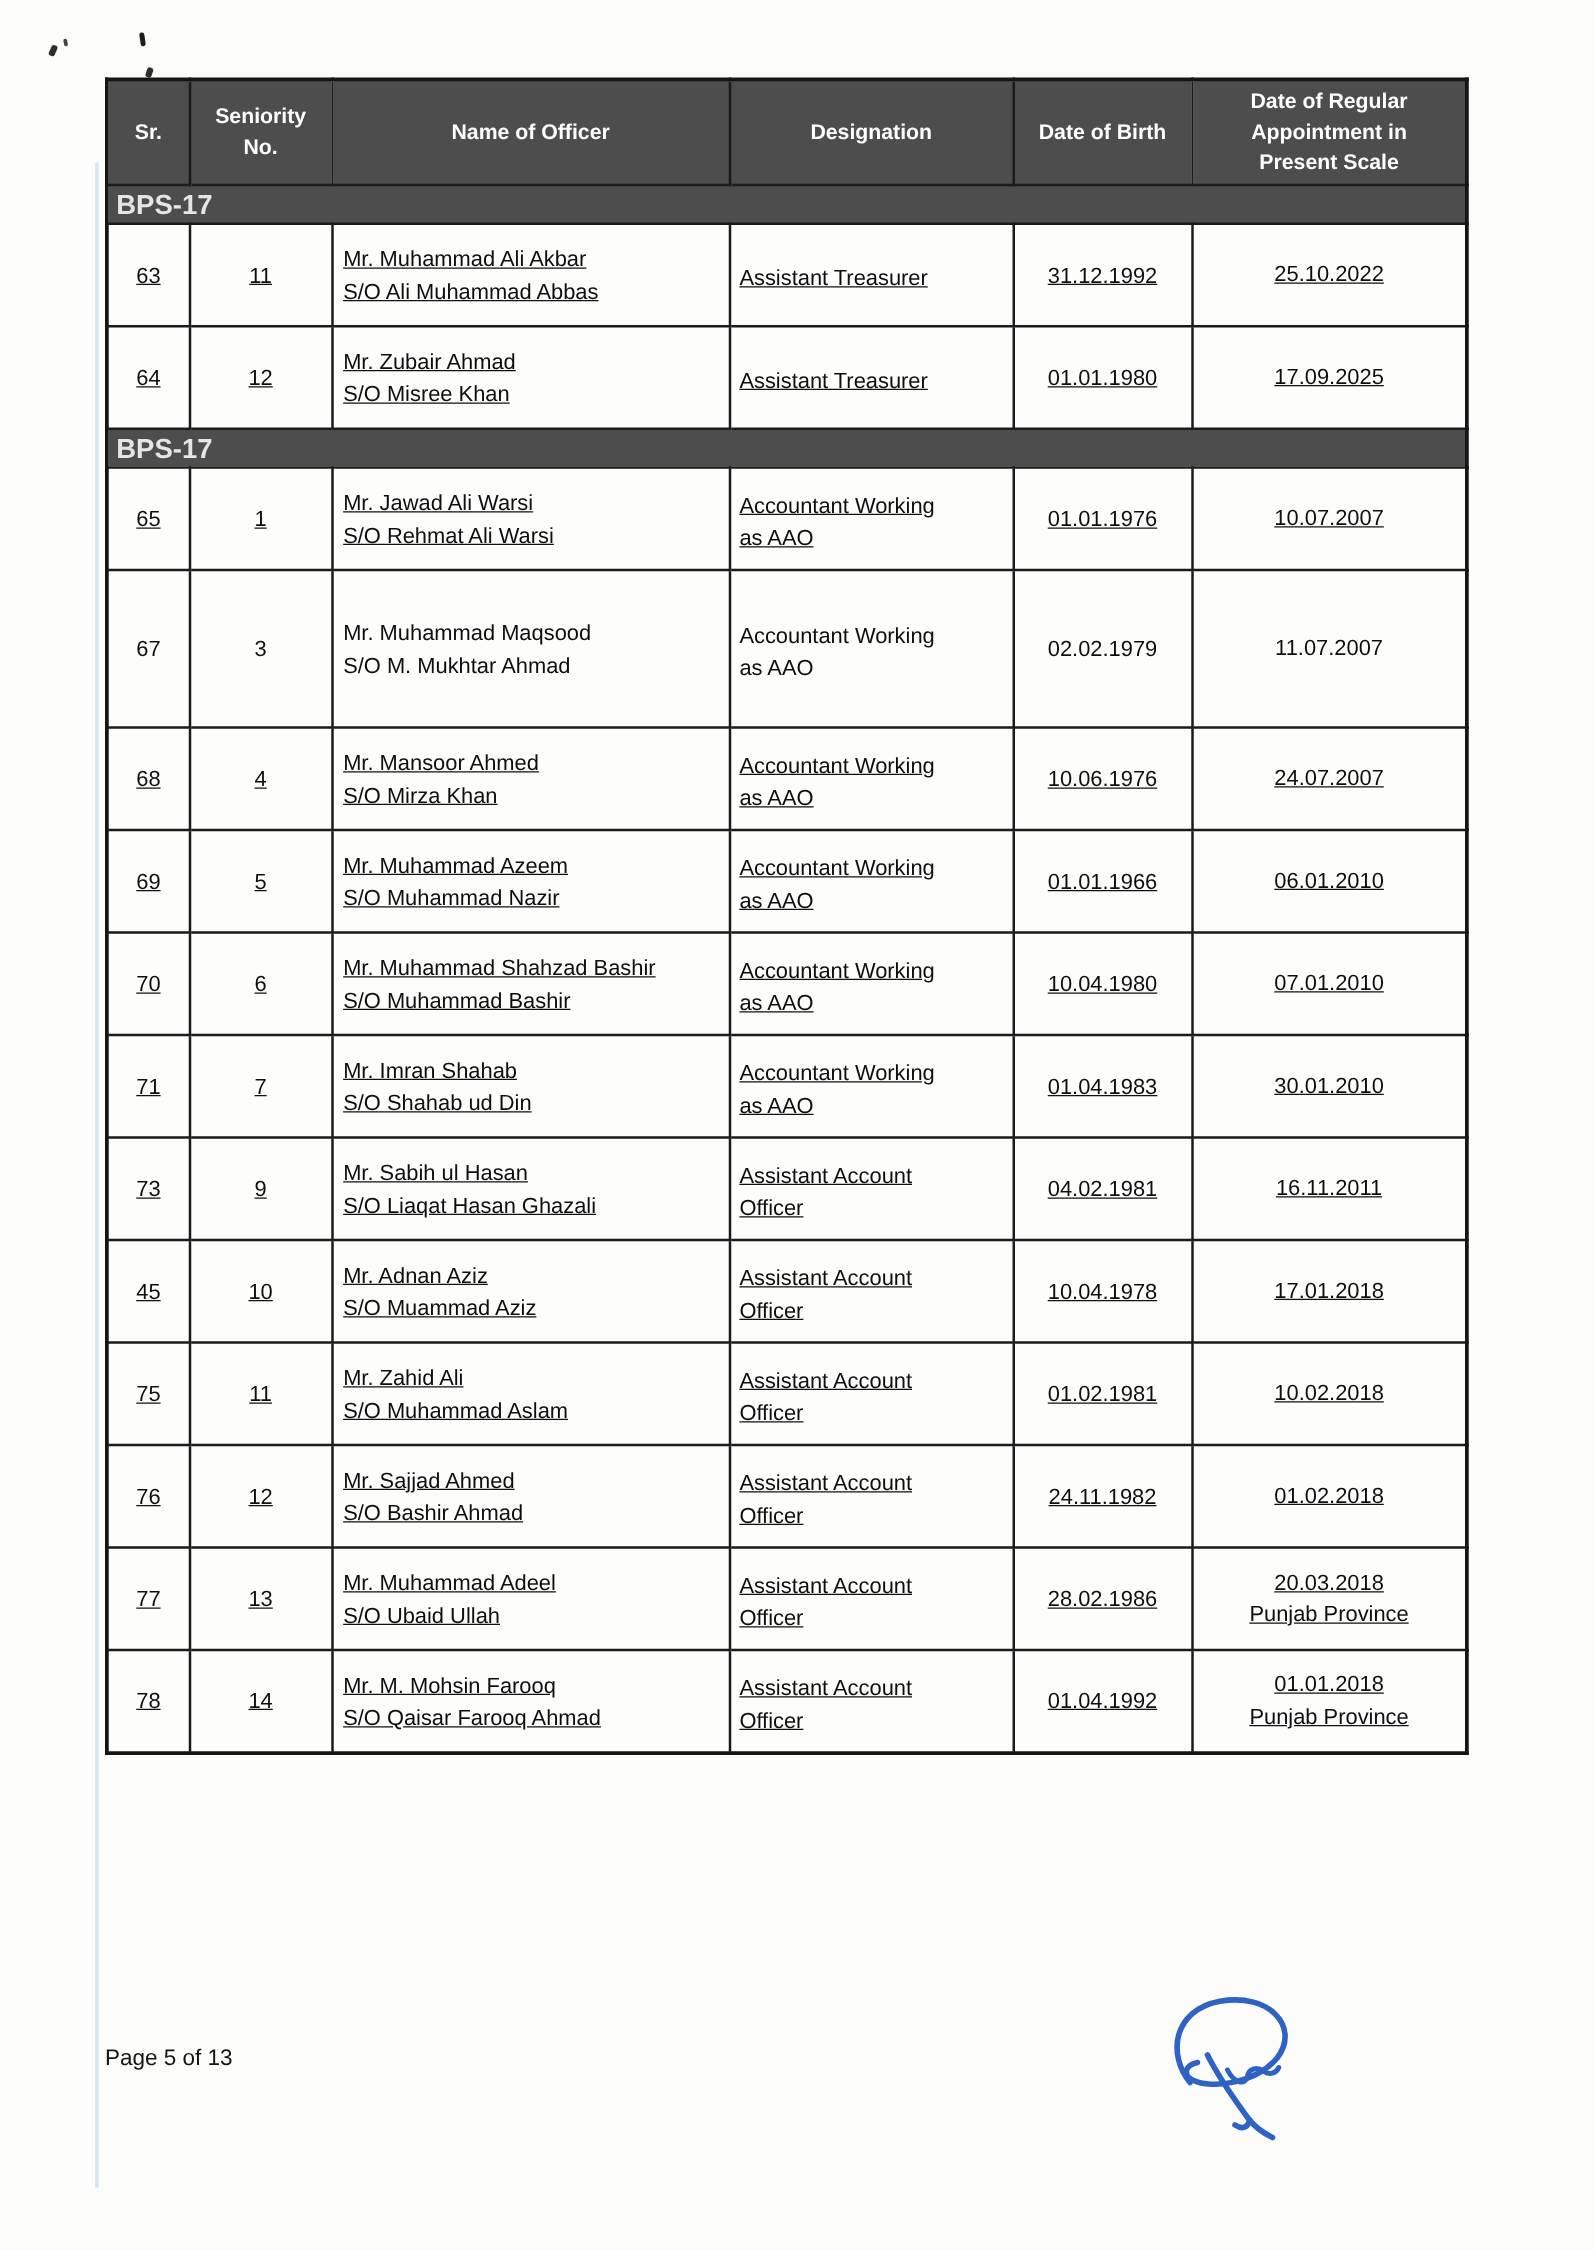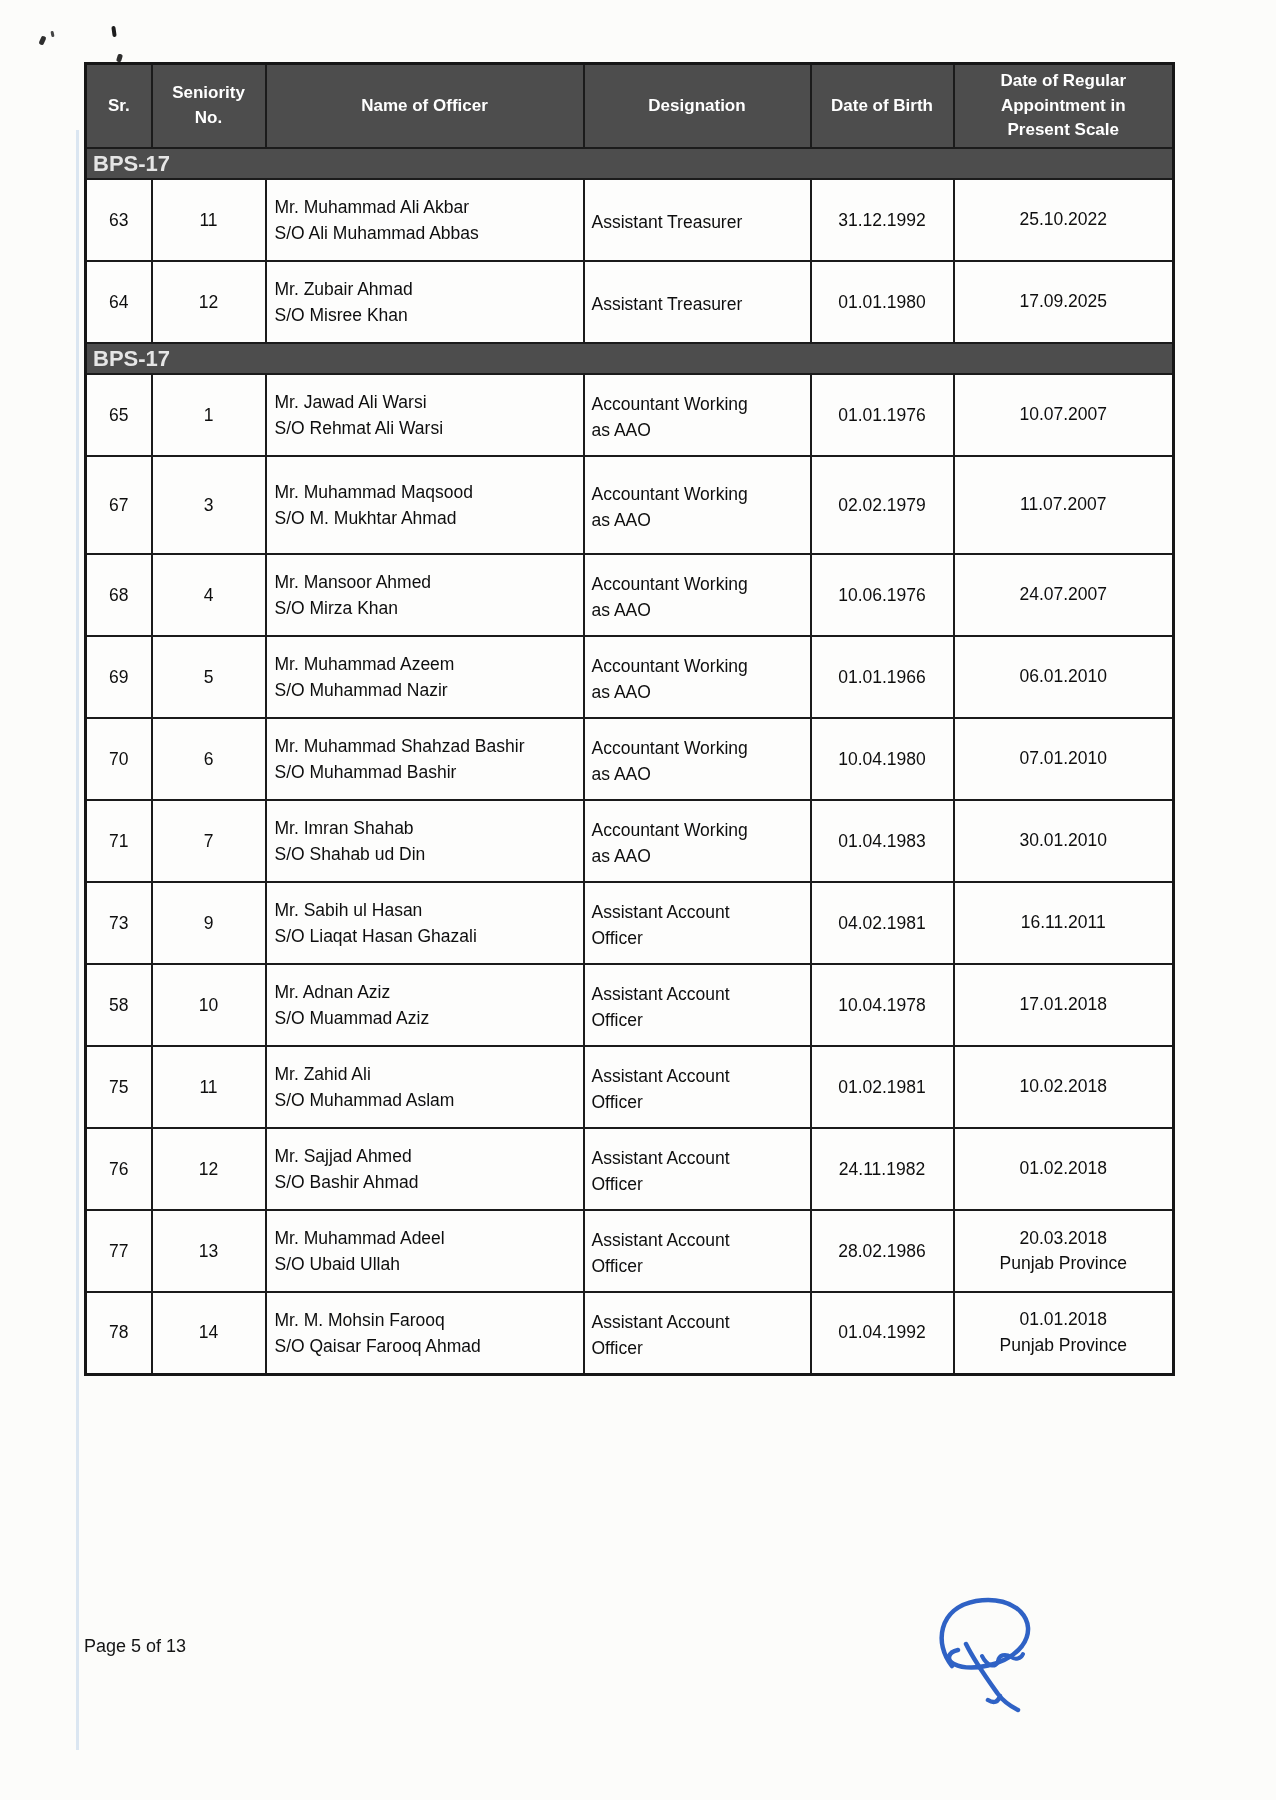--- a/index.html
+++ b/index.html
@@ -38,22 +38,22 @@
     background:#4d4d4d;color:#fff;
     font-weight:bold;font-size:17px;line-height:1.45;
     text-align:center;white-space:pre-line;
     height:78px;padding:2px 4px;
   }
   td.bps{
     background:#4d4d4d;color:#e5e5e5;
     font-weight:bold;font-size:22px;
     height:29px;padding:0 0 0 6px;text-align:left;
   }
-  tr.r{height:82px;}
-  tr.r-tall{height:98px;}
+  tr.r{height:82px;text-decoration:underline;}
+  tr.r-tall{height:126px;}
   td{font-size:17.5px;color:#0e0e0e;background:#fdfdfc;}
   td.c{text-align:center;}
   td.name-cell{text-align:left;padding:4px 4px 4px 8px;}
   td.name-cell div{line-height:1.5;}
   td.desig-cell{text-align:left;padding:4px 4px 0 7px;}
   td.desig-cell .designation-text{max-width:172px;line-height:1.5;}
   td.appt-cell{text-align:center;padding:2px;}
   td.appt-cell div{line-height:1.45;}
 
   .footer{
@@ -254,21 +254,21 @@
             <div class="designation-text">Assistant Account Officer</div>
           </td>
         <td class="c">04.02.1981</td>
         <td class="appt-cell">
           <div>16.11.2011</div>
           <div></div>
         </td>
       </tr>
 
       <tr class="r">
-        <td class="c">58</td>
+        <td class="c">45</td>
         <td class="c">10</td>
         <td class="name-cell">
           <div>Mr. Adnan Aziz</div>
           <div>S/O Muammad Aziz</div>
         </td>
         <td class="desig-cell">
             <div class="designation-text">Assistant Account Officer</div>
           </td>
         <td class="c">10.04.1978</td>
         <td class="appt-cell">

